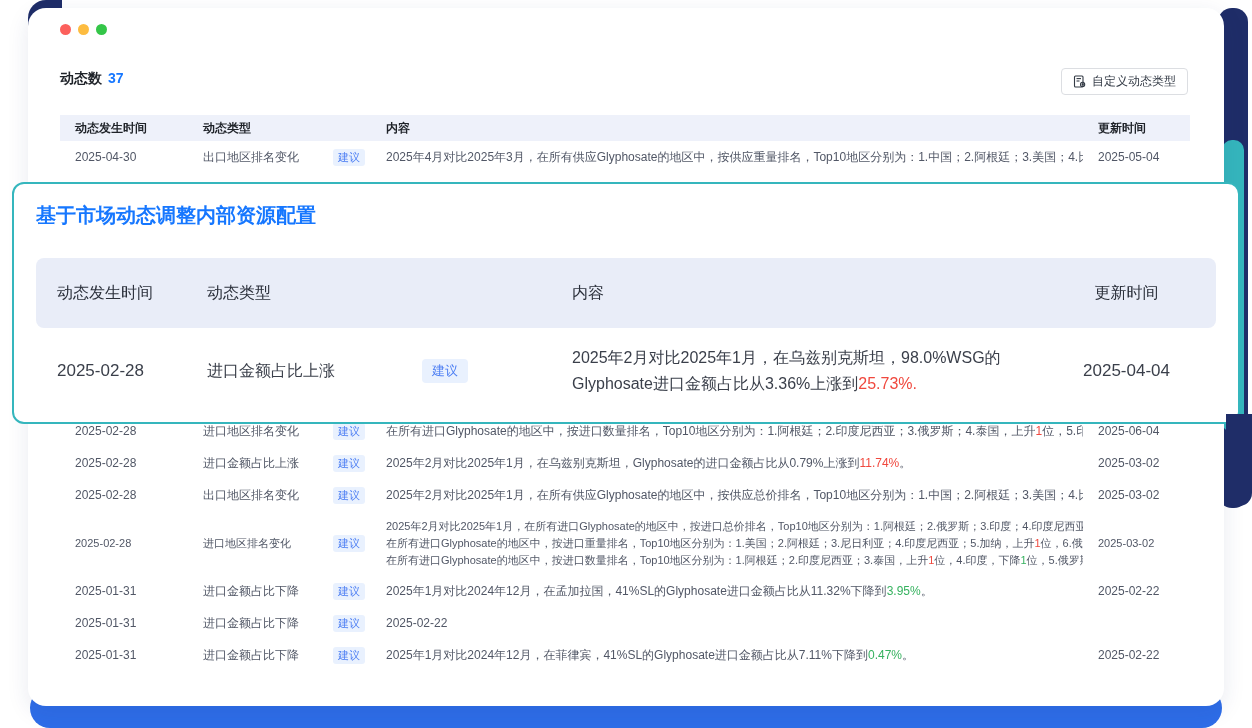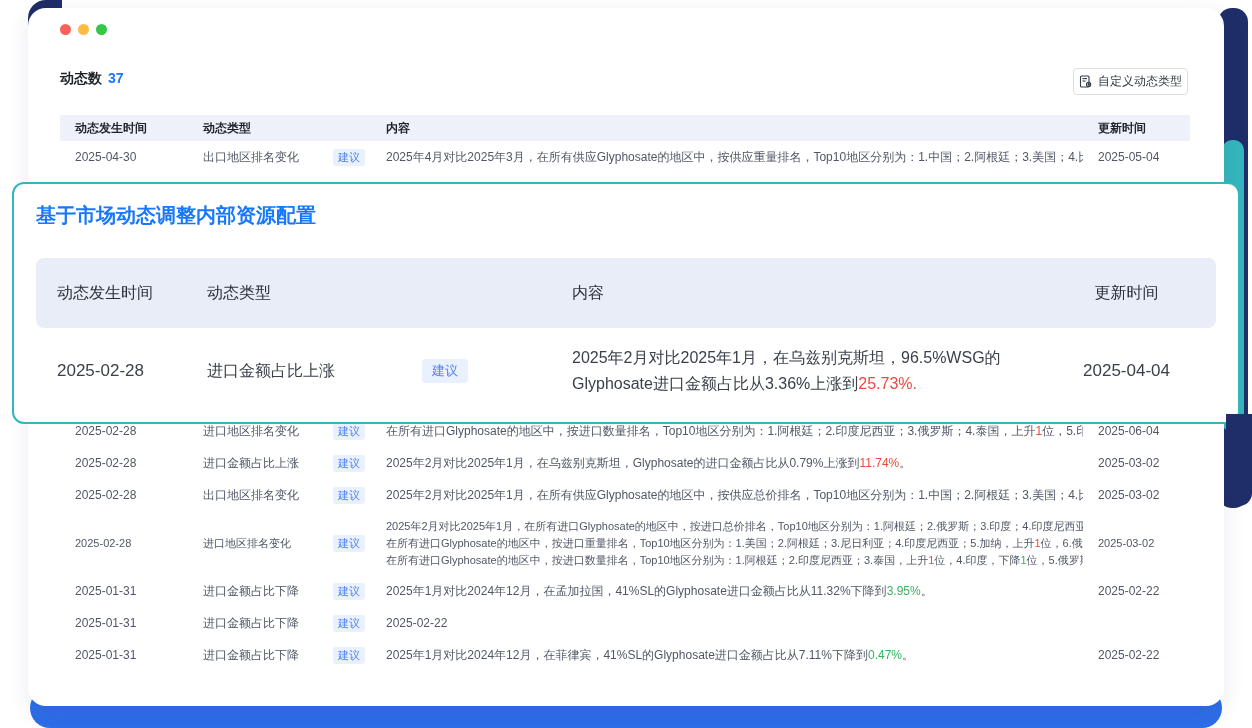--- a/index.html
+++ b/index.html
@@ -21,21 +21,21 @@
   .window { position:absolute; left:28px; top:8px; width:1196px; height:698px;
     background:#fff; border-radius:18px; box-shadow:0 6px 22px rgba(31,45,104,.10); z-index:2; }
   .dots { position:absolute; left:32px; top:16px; display:flex; gap:7px; }
   .dot { width:11px; height:11px; border-radius:50%; }
   .dot.r { background:#fc605c; } .dot.y { background:#fdbc40; } .dot.g { background:#34c648; }
 
   .page-title { position:absolute; left:32px; top:62px; font-size:14px; font-weight:700; color:#1f2329; }
   .page-title .count { color:var(--accent,#1677ff); margin-left:6px; }
 
   .customize-btn { position:absolute; right:36px; top:60px; height:27px; display:flex;
-    align-items:center; gap:6px; padding:0 5px; background:#fff; border:1px solid #dcdee2;
+    align-items:center; gap:6px; padding:0 11px; background:#fff; border:1px solid #dcdee2;
     border-radius:4px; font-size:12px; color:#333a45; cursor:pointer; }
   .customize-btn svg { display:block; }
 
   
   .table { position:absolute; left:32px; top:107px; width:1130px; }
   .m-header, .m-row { display:grid; grid-template-columns:128px 145px 38px 712px 1fr; align-items:center; }
   .m-header { height:26px; background:#eef1fa; font-size:12px; font-weight:700; color:#1f2329; }
   .m-header > div, .m-row > div { padding-left:15px; }
   .m-row { min-height:32px; font-size:12px; color:#515766; }
   .m-row.tall { min-height:64px; font-size:11px; }
@@ -190,18 +190,18 @@
       <div>动态发生时间</div>
       <div style="grid-column:2/4">动态类型</div>
       <div>内容</div>
       <div class="ov-updated-cell">更新时间</div>
     </div>
 
     <div class="ov-row">
       <div class="ov-time">2025-02-28</div>
       <div class="ov-type">进口金额占比上涨</div>
       <div><span class="ov-tag">建议</span></div>
-      <div class="ov-content" id="ov-content"><span>2025年2月对比2025年1月，在乌兹别克斯坦，96.5%WSG的Glyphosate进口金额占比从3.36%上涨到</span><span class="seg-r">25.73%.</span></div>
+      <div class="ov-content" id="ov-content"><span>2025年2月对比2025年1月，在乌兹别克斯坦，98.0%WSG的Glyphosate进口金额占比从3.36%上涨到</span><span class="seg-r">25.73%.</span></div>
       <div class="ov-updated-cell ov-updated">2025-04-04</div>
     </div>
   </div>
 
 </div>
 
 </body></html>

